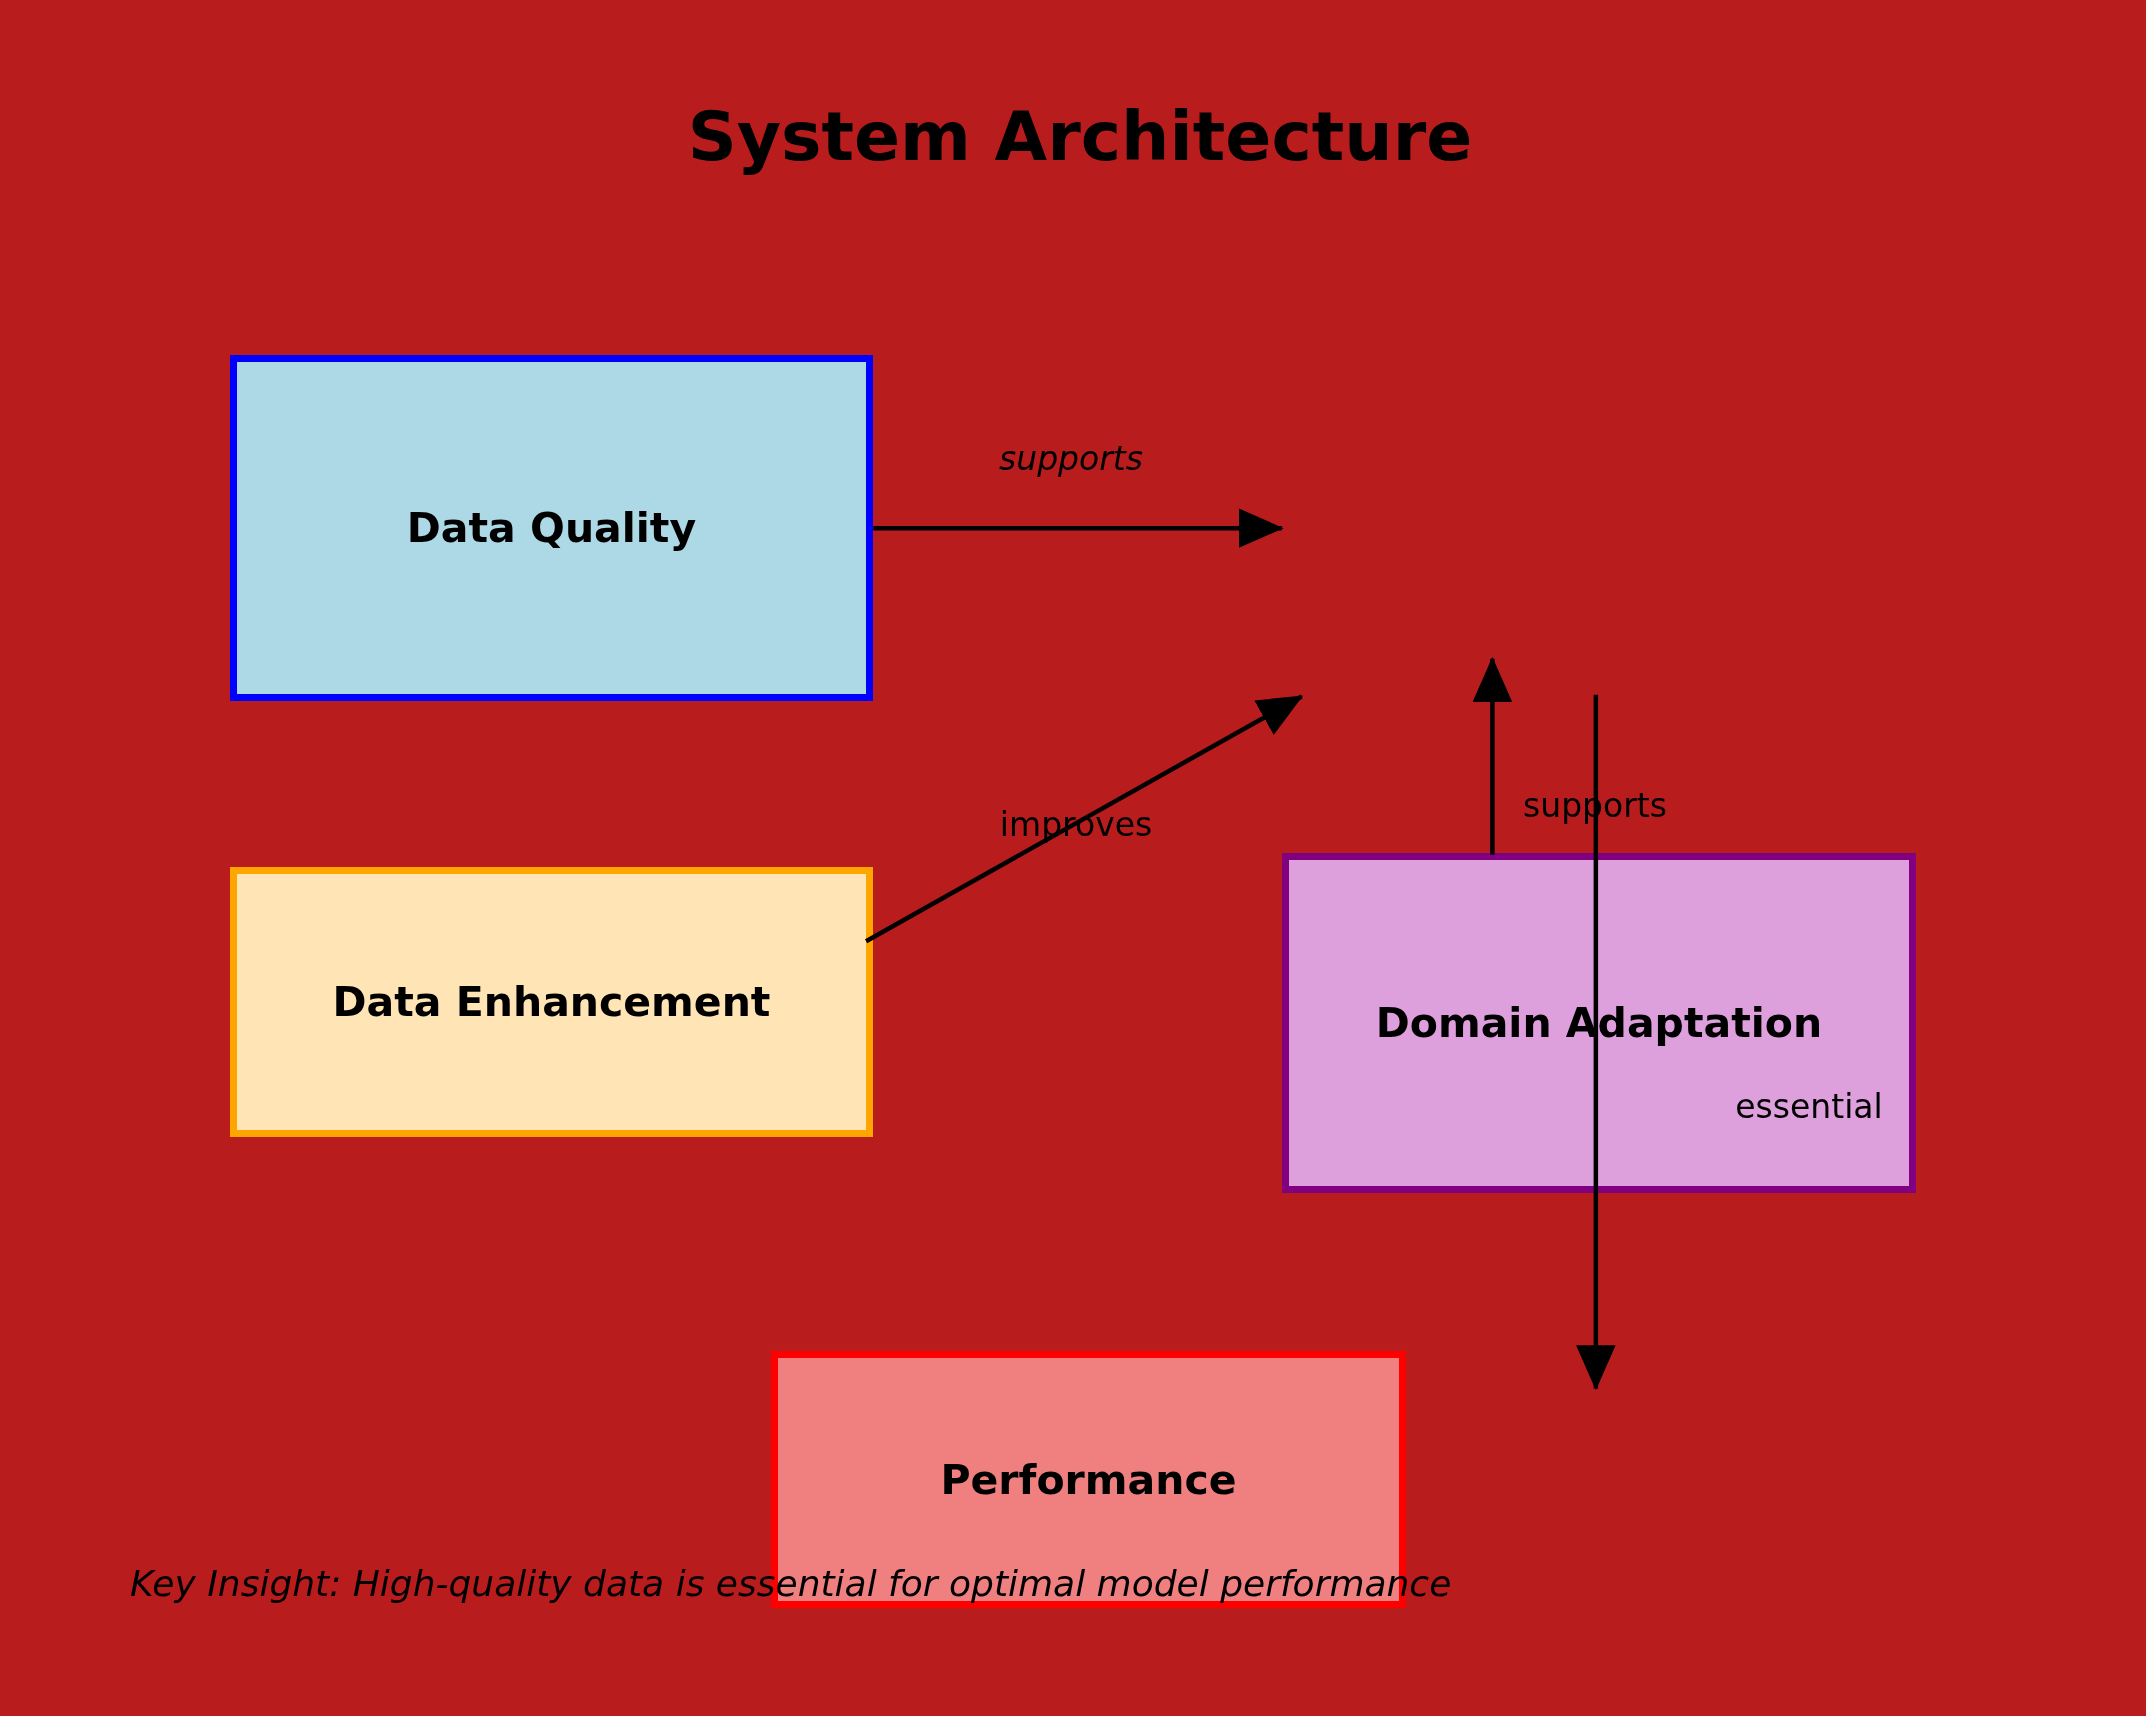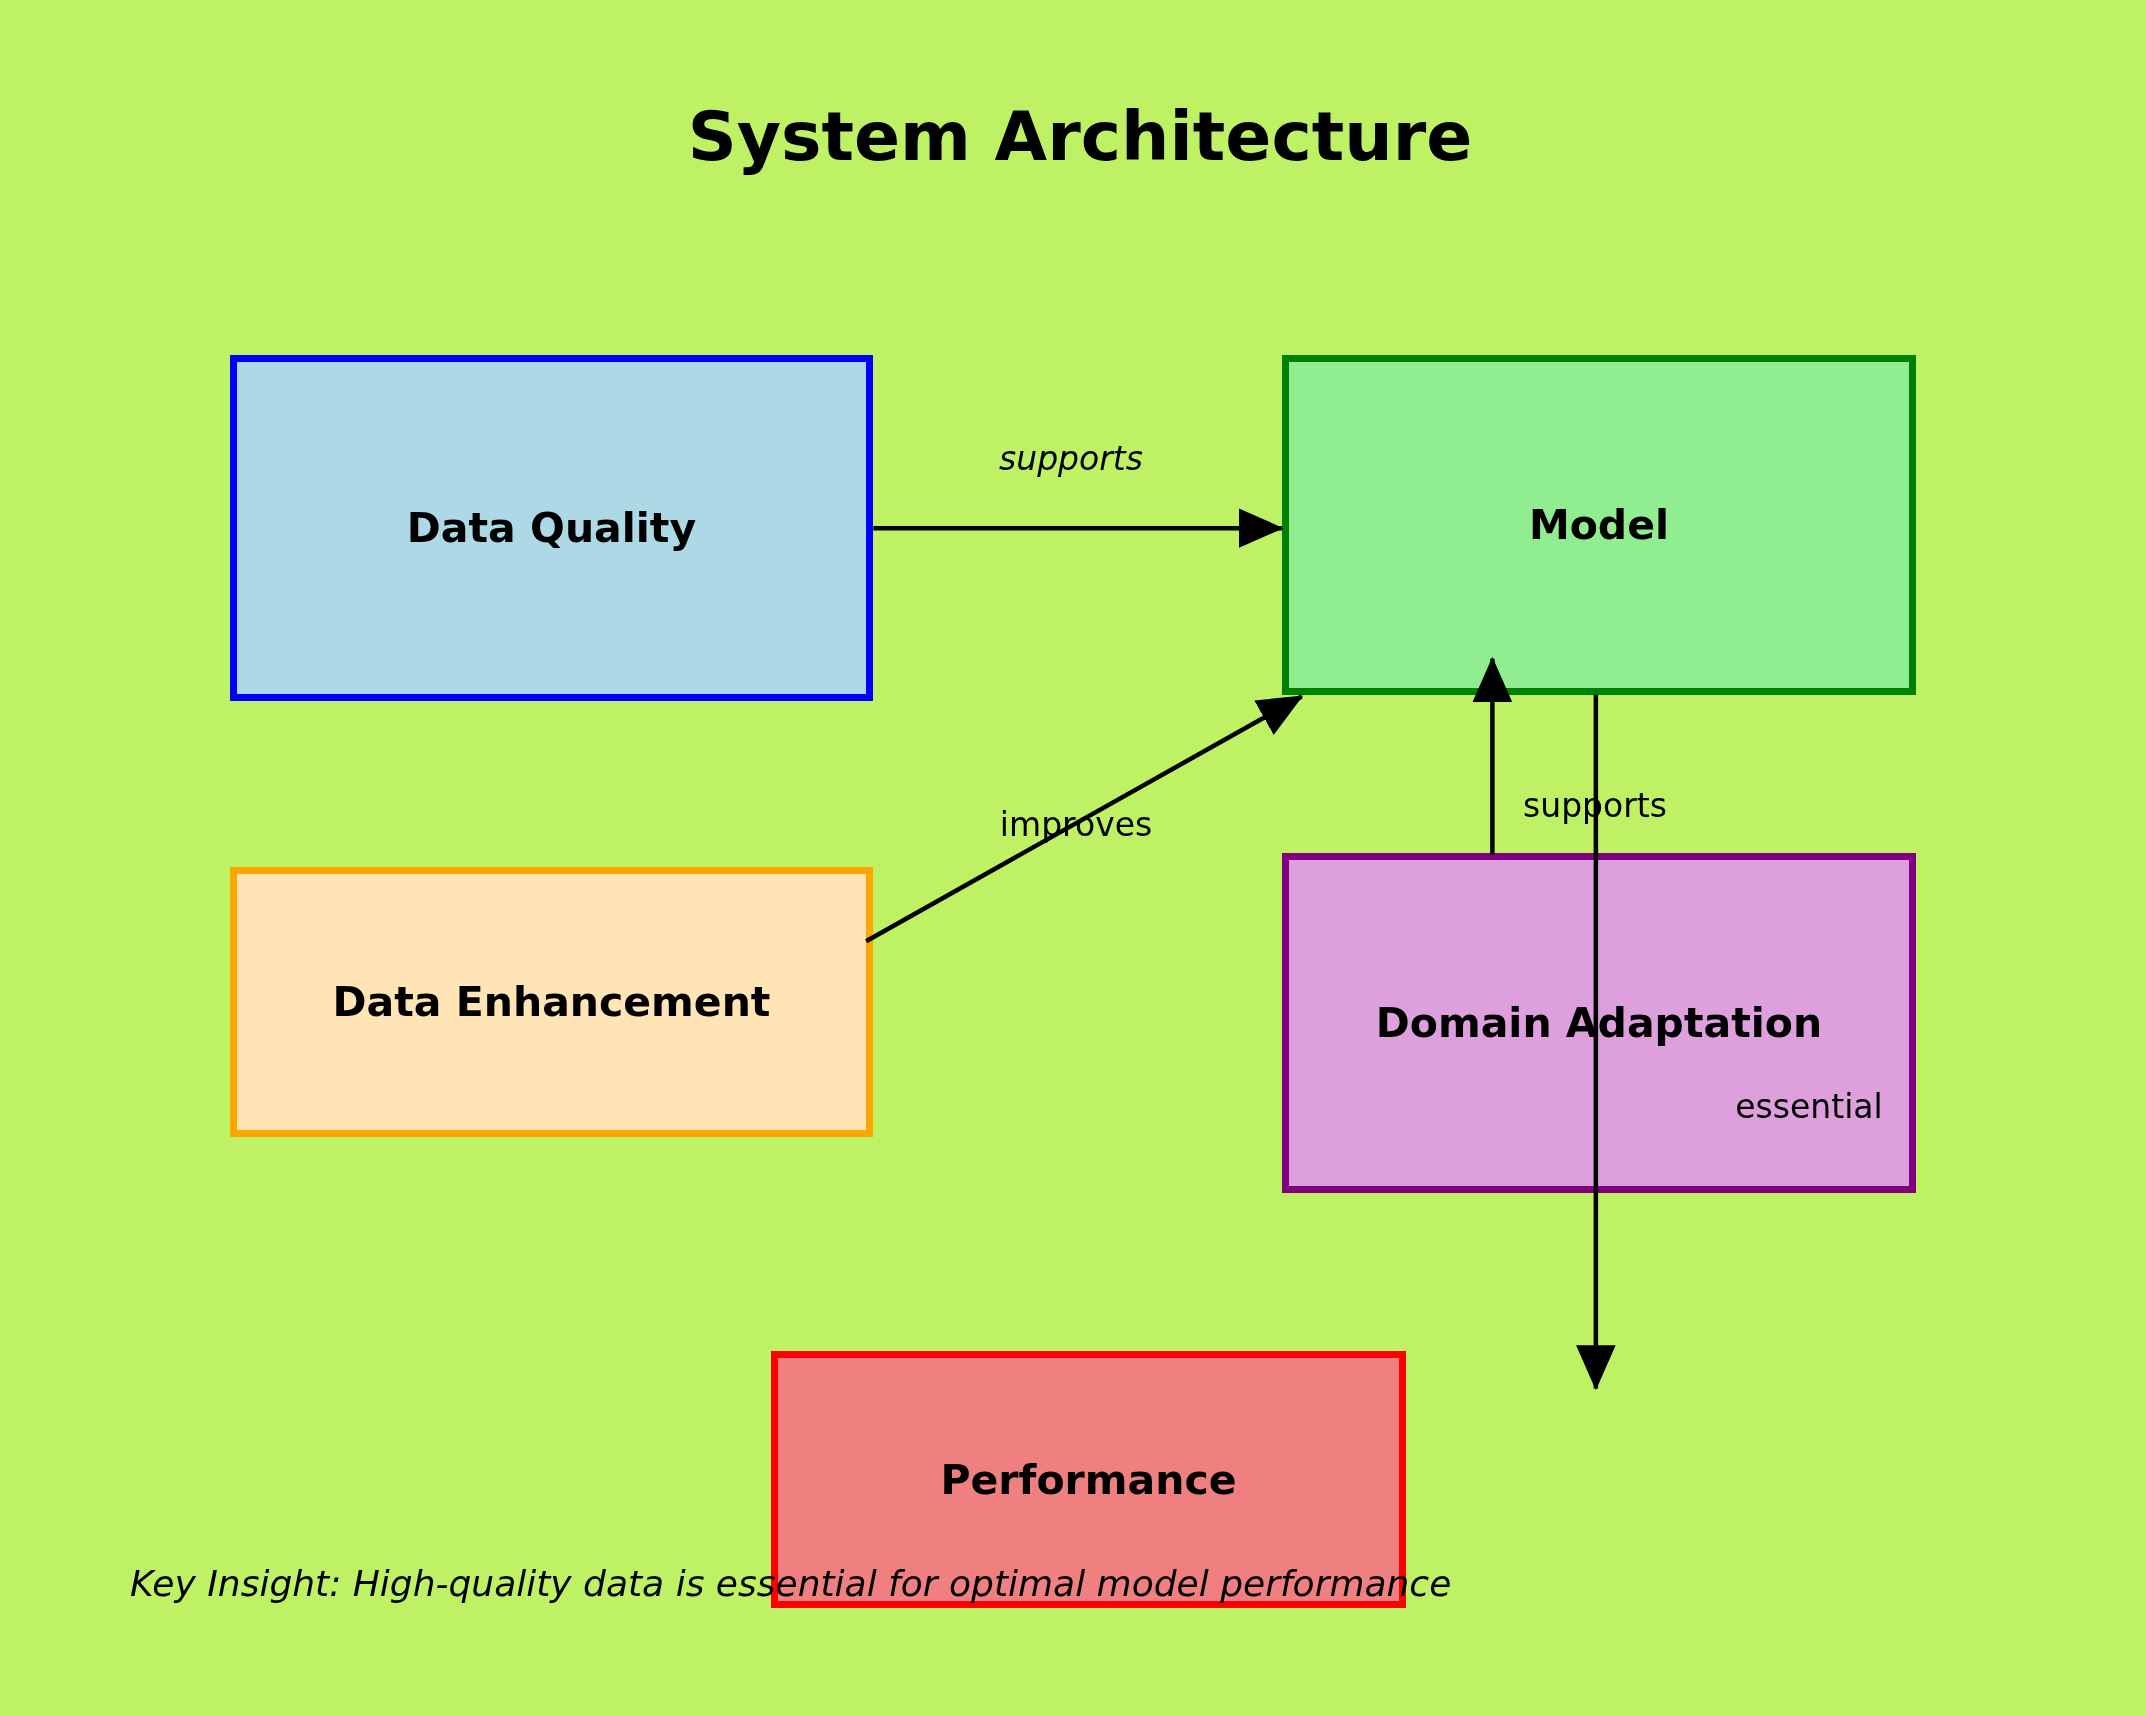--- a/index.html
+++ b/index.html
@@ -5,21 +5,21 @@
   html, body {
     margin: 0;
     padding: 0;
     background: #FFFFFF;
     font-family: "DejaVu Sans", "Liberation Sans", sans-serif;
   }
   .canvas {
     position: relative;
     width: 2147px;
     height: 1716px;
-    background: #bef264;
+    background: #b91c1c;
     overflow: hidden;
   }
   .diagram-title {
     position: absolute;
     left: 0;
     top: 97px;
     width: 2160px;
     text-align: center;
     font-size: 68px;
     font-weight: bold;
@@ -81,23 +81,20 @@
 <body>
 
 <div class="canvas">
 
   <div class="diagram-title">System Architecture</div>
 
   <div class="node" id="n-data-quality">
     <span>Data Quality</span>
   </div>
 
-  <div class="node" id="n-model">
-    <span>Model</span>
-  </div>
 
   <div class="node" id="n-data-enhancement">
     <span>Data Enhancement</span>
   </div>
 
   <div class="node" id="n-domain-adaptation">
     <span>Domain Adaptation</span>
   </div>
 
   <div class="node" id="n-performance">

